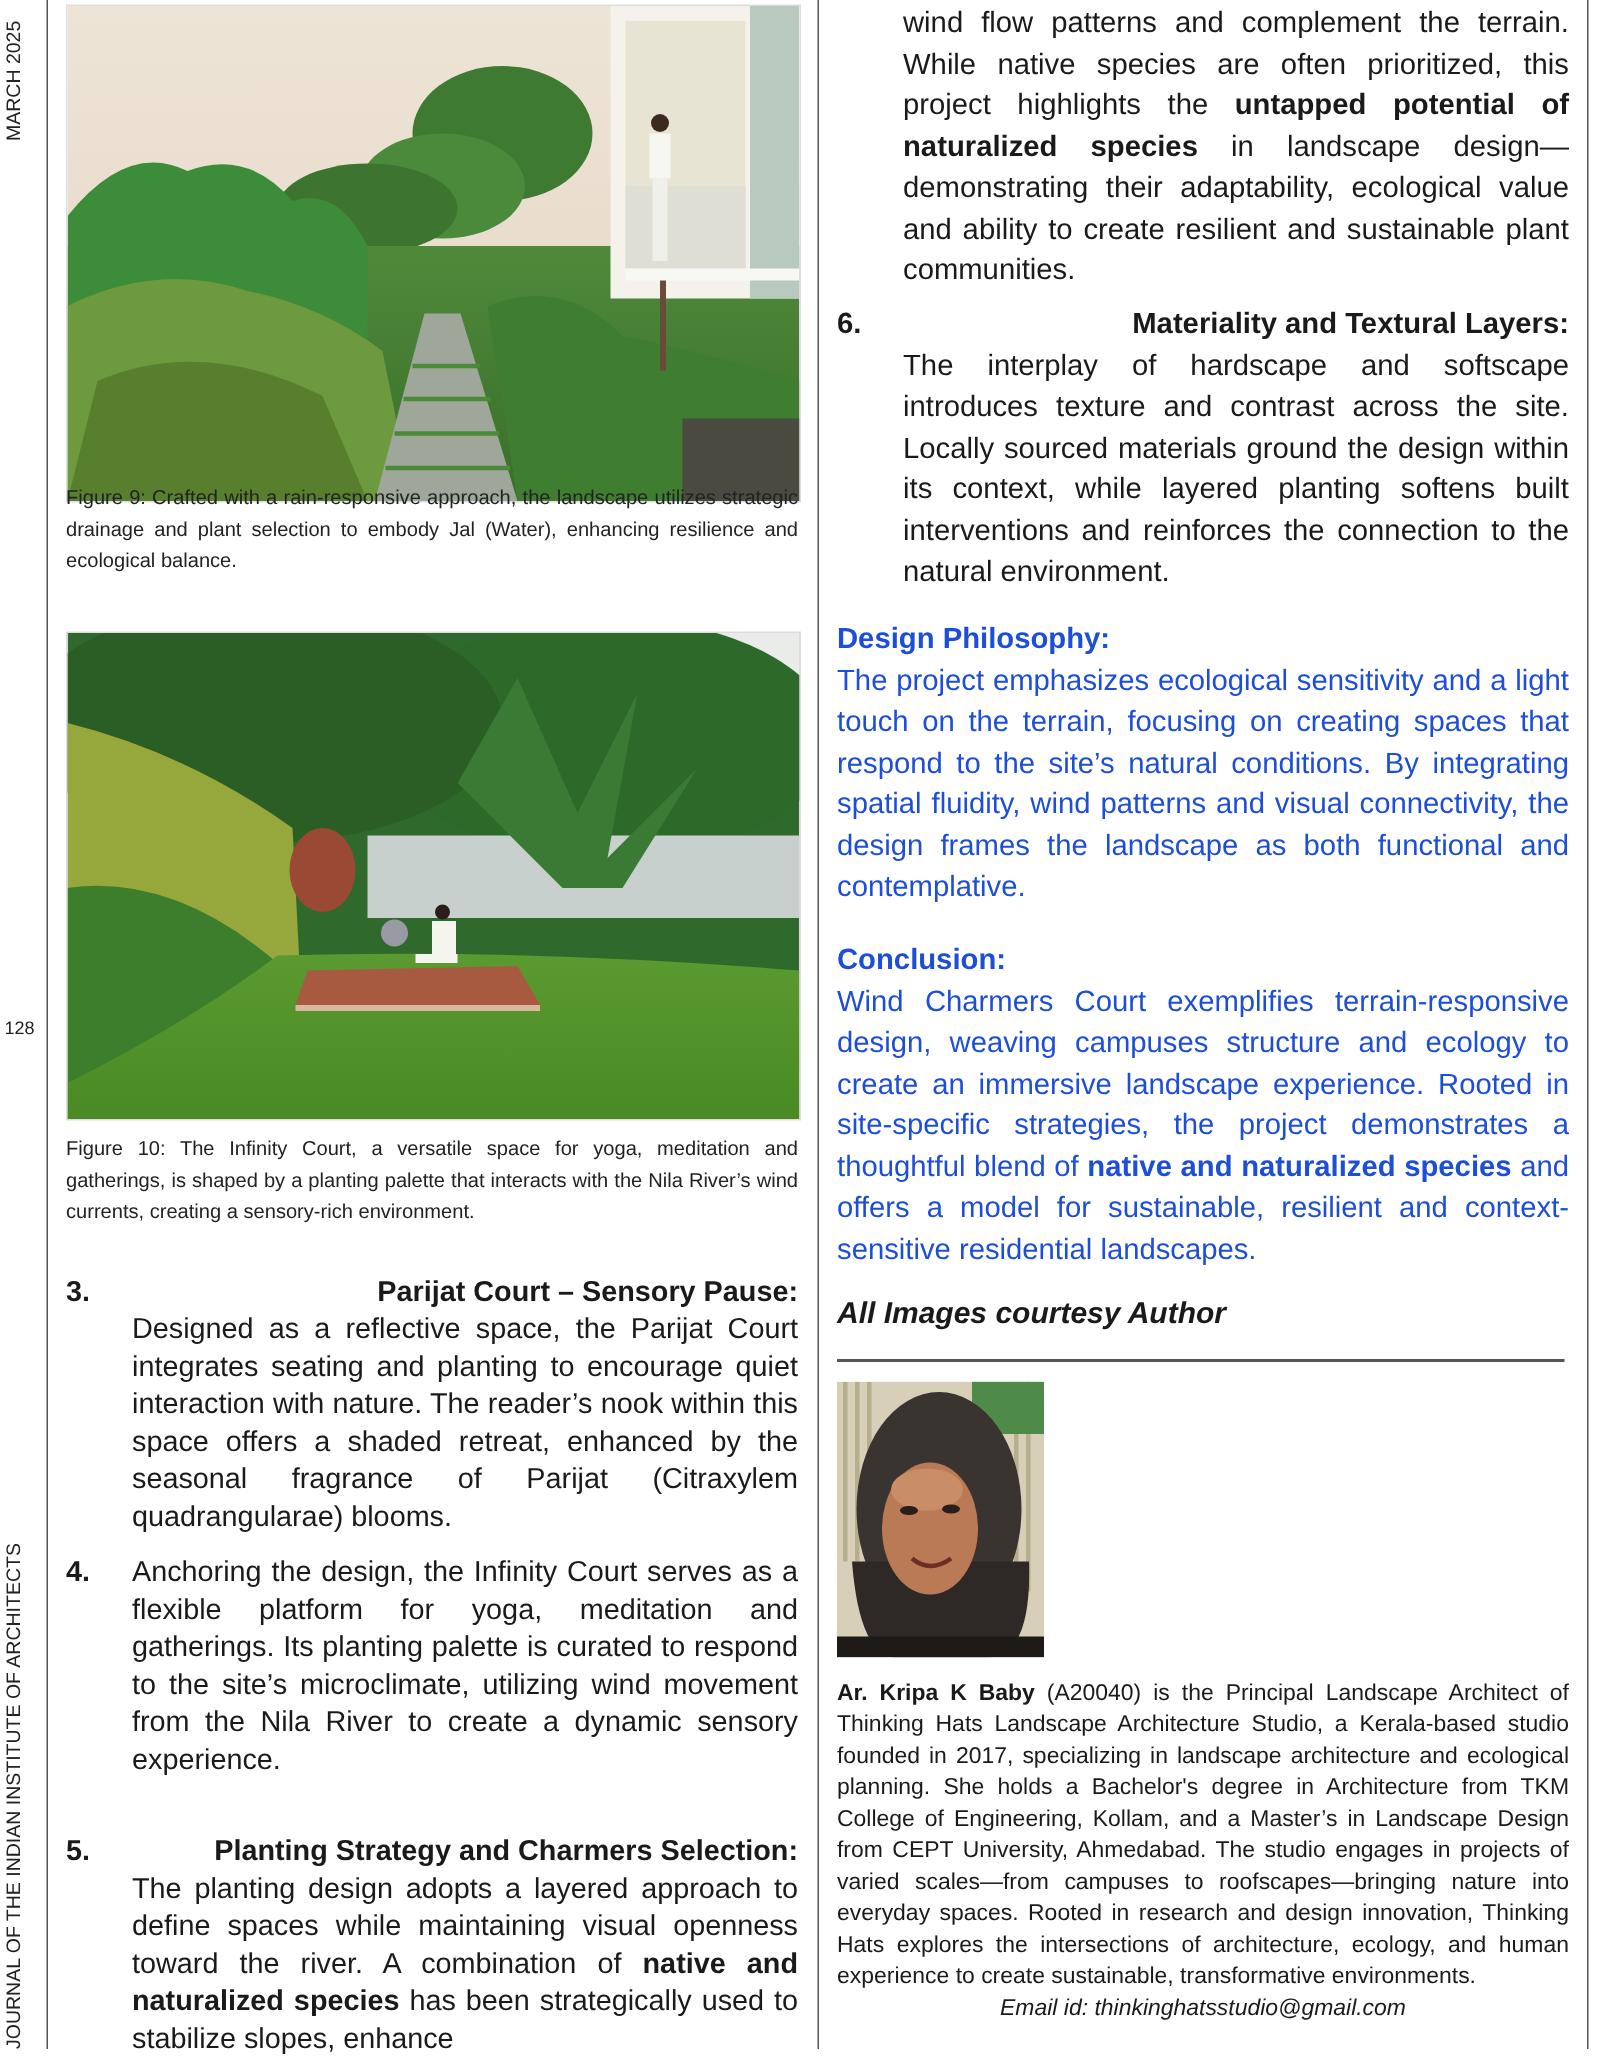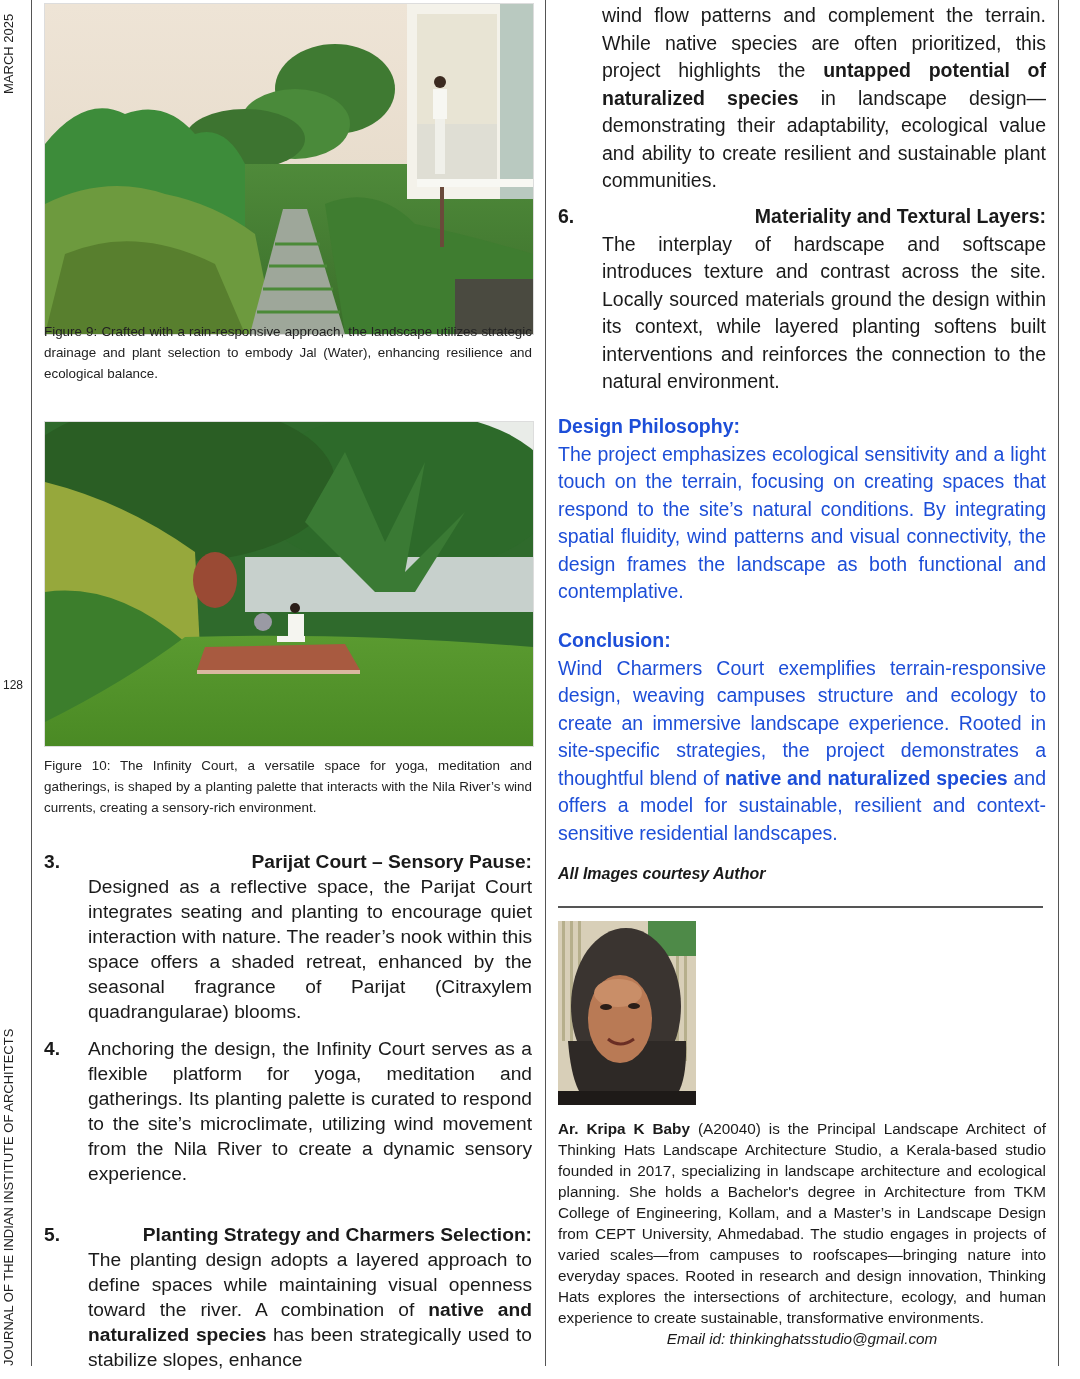--- a/index.html
+++ b/index.html
@@ -141,21 +141,21 @@
       text-align: justify;
     }
     .section .heading { font-weight: bold; display: block; text-align: left; }
     .section.philosophy { top: 413px; }
     .section.conclusion { top: 627px; }
     .credit {
       position: absolute;
       left: 558px;
       top: 865px;
       font-family: "Liberation Sans", sans-serif;
-      font-size: 16px;
+      font-size: 20px;
       font-weight: bold;
       font-style: italic;
       color: #1a1a1a;
     }
     .hr {
       position: absolute;
       left: 558px;
       top: 906px;
       width: 485px;
       height: 2px;

